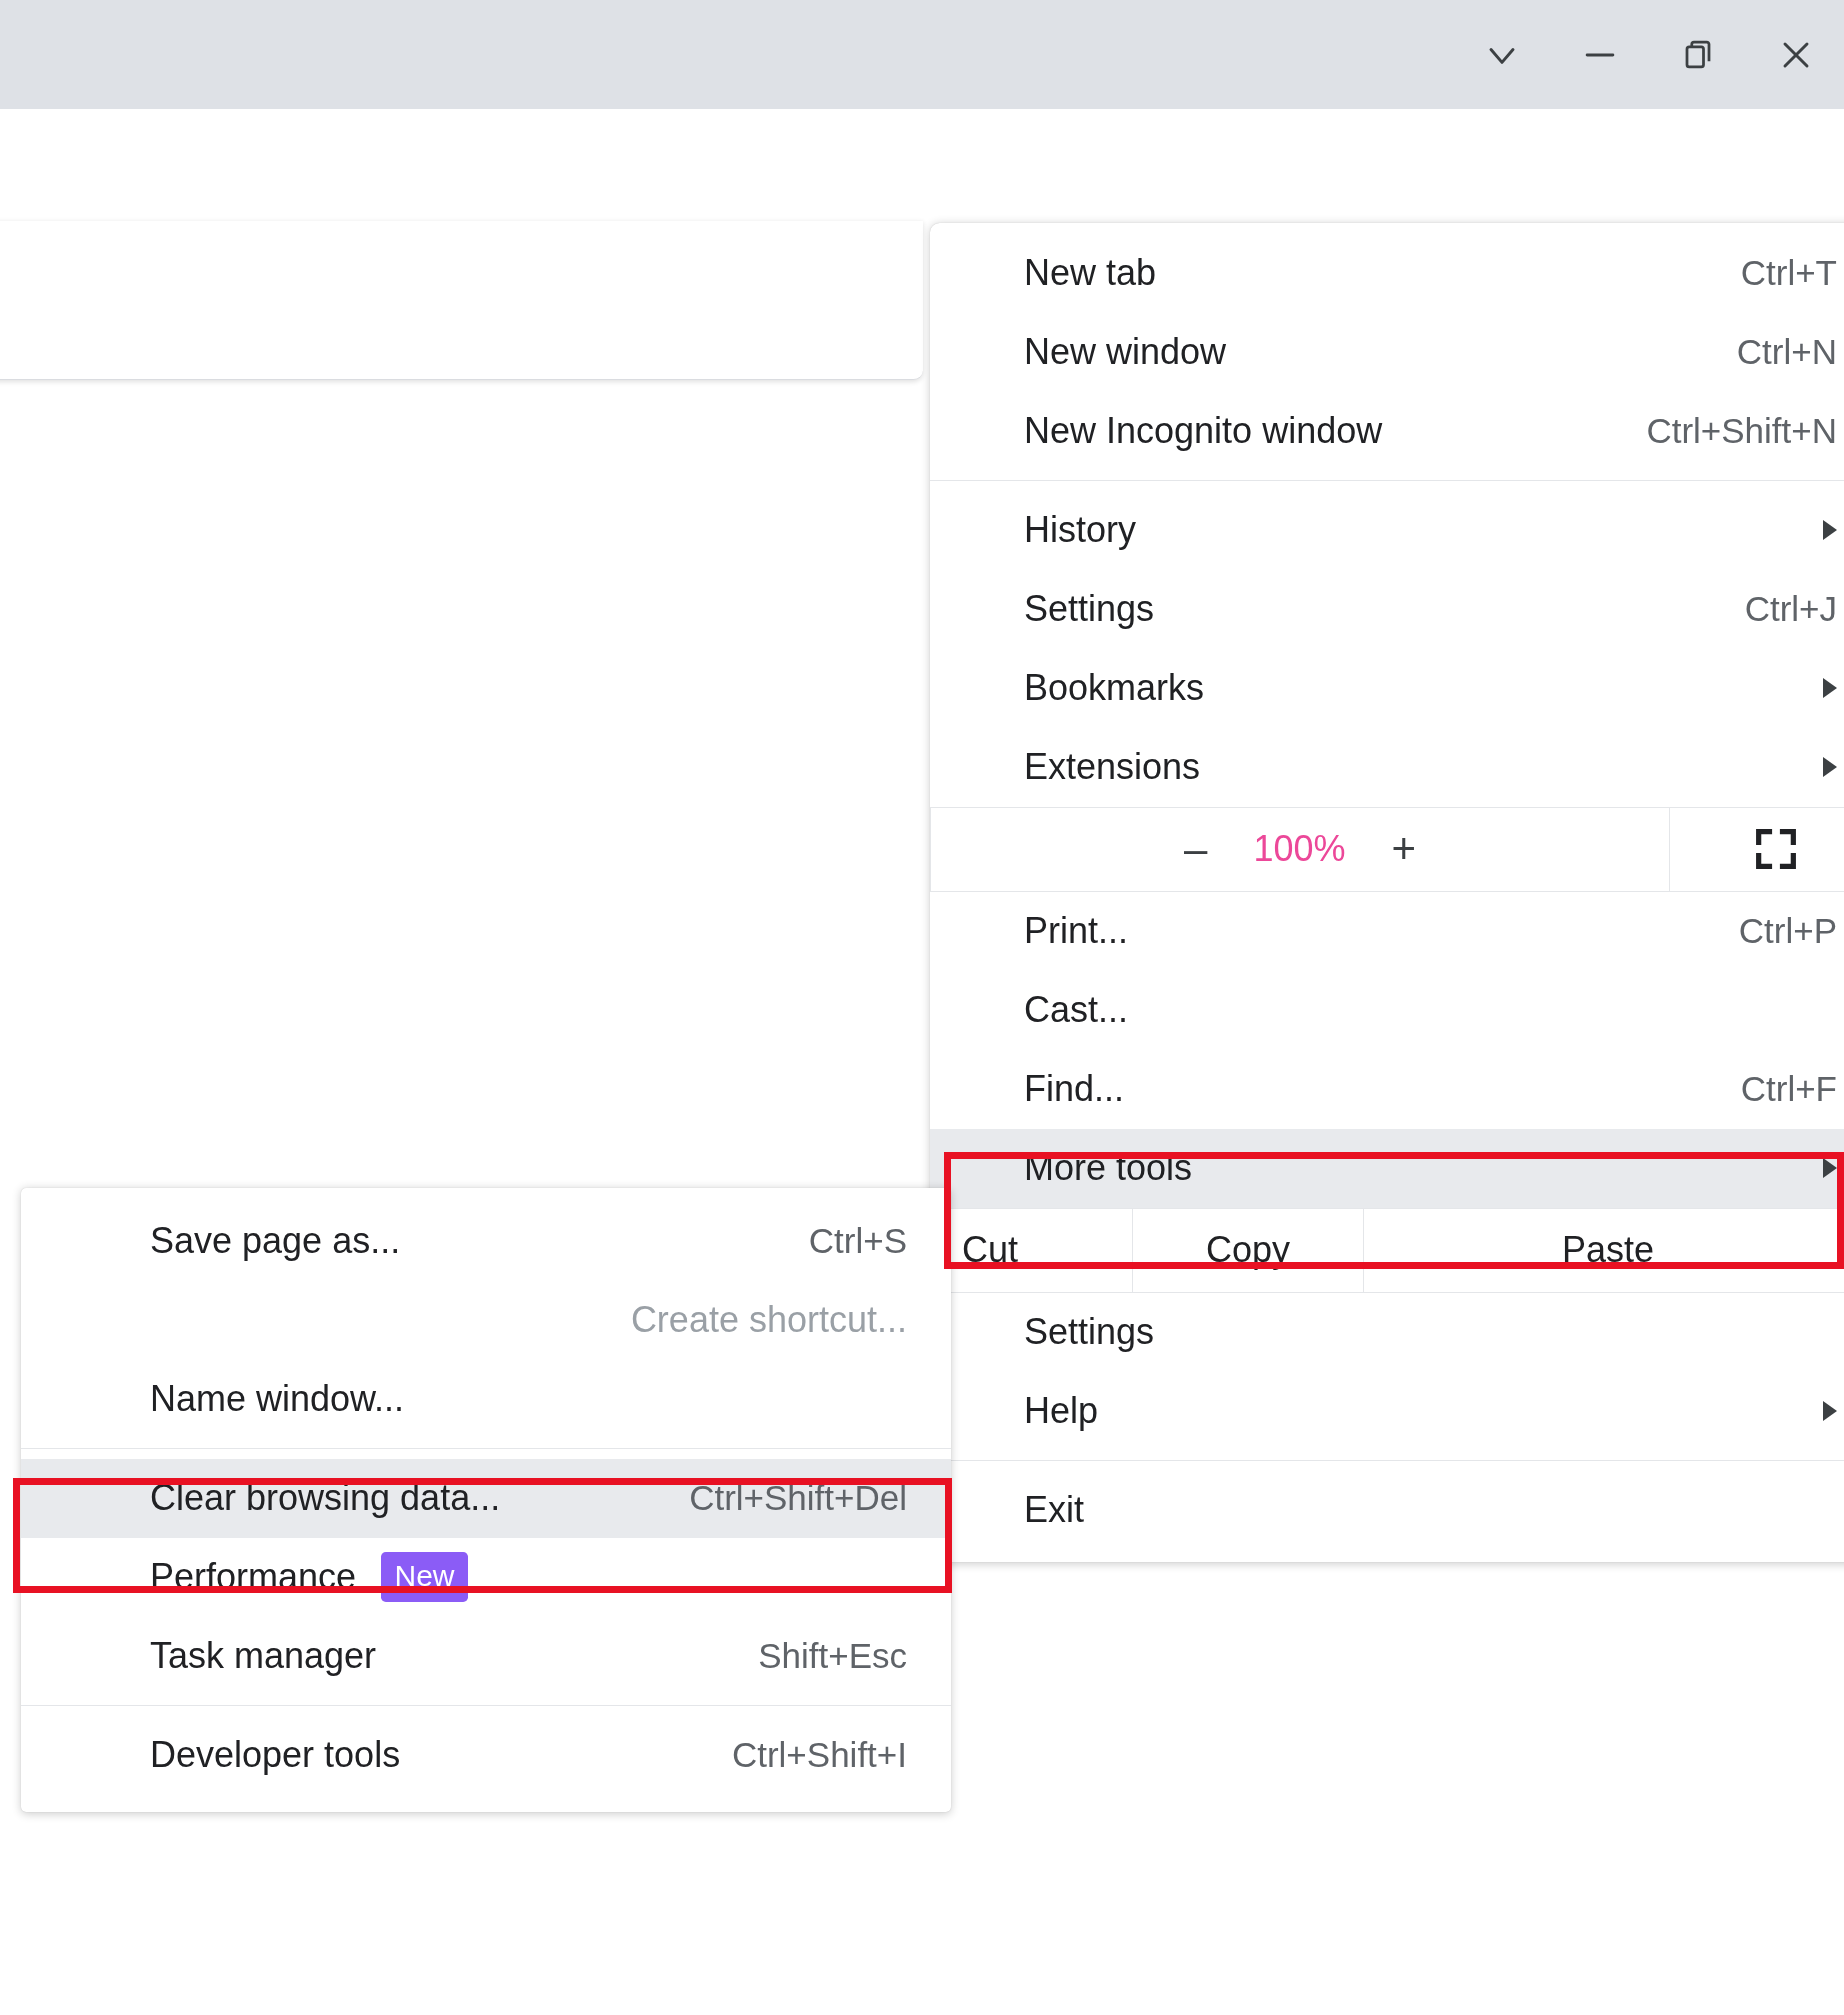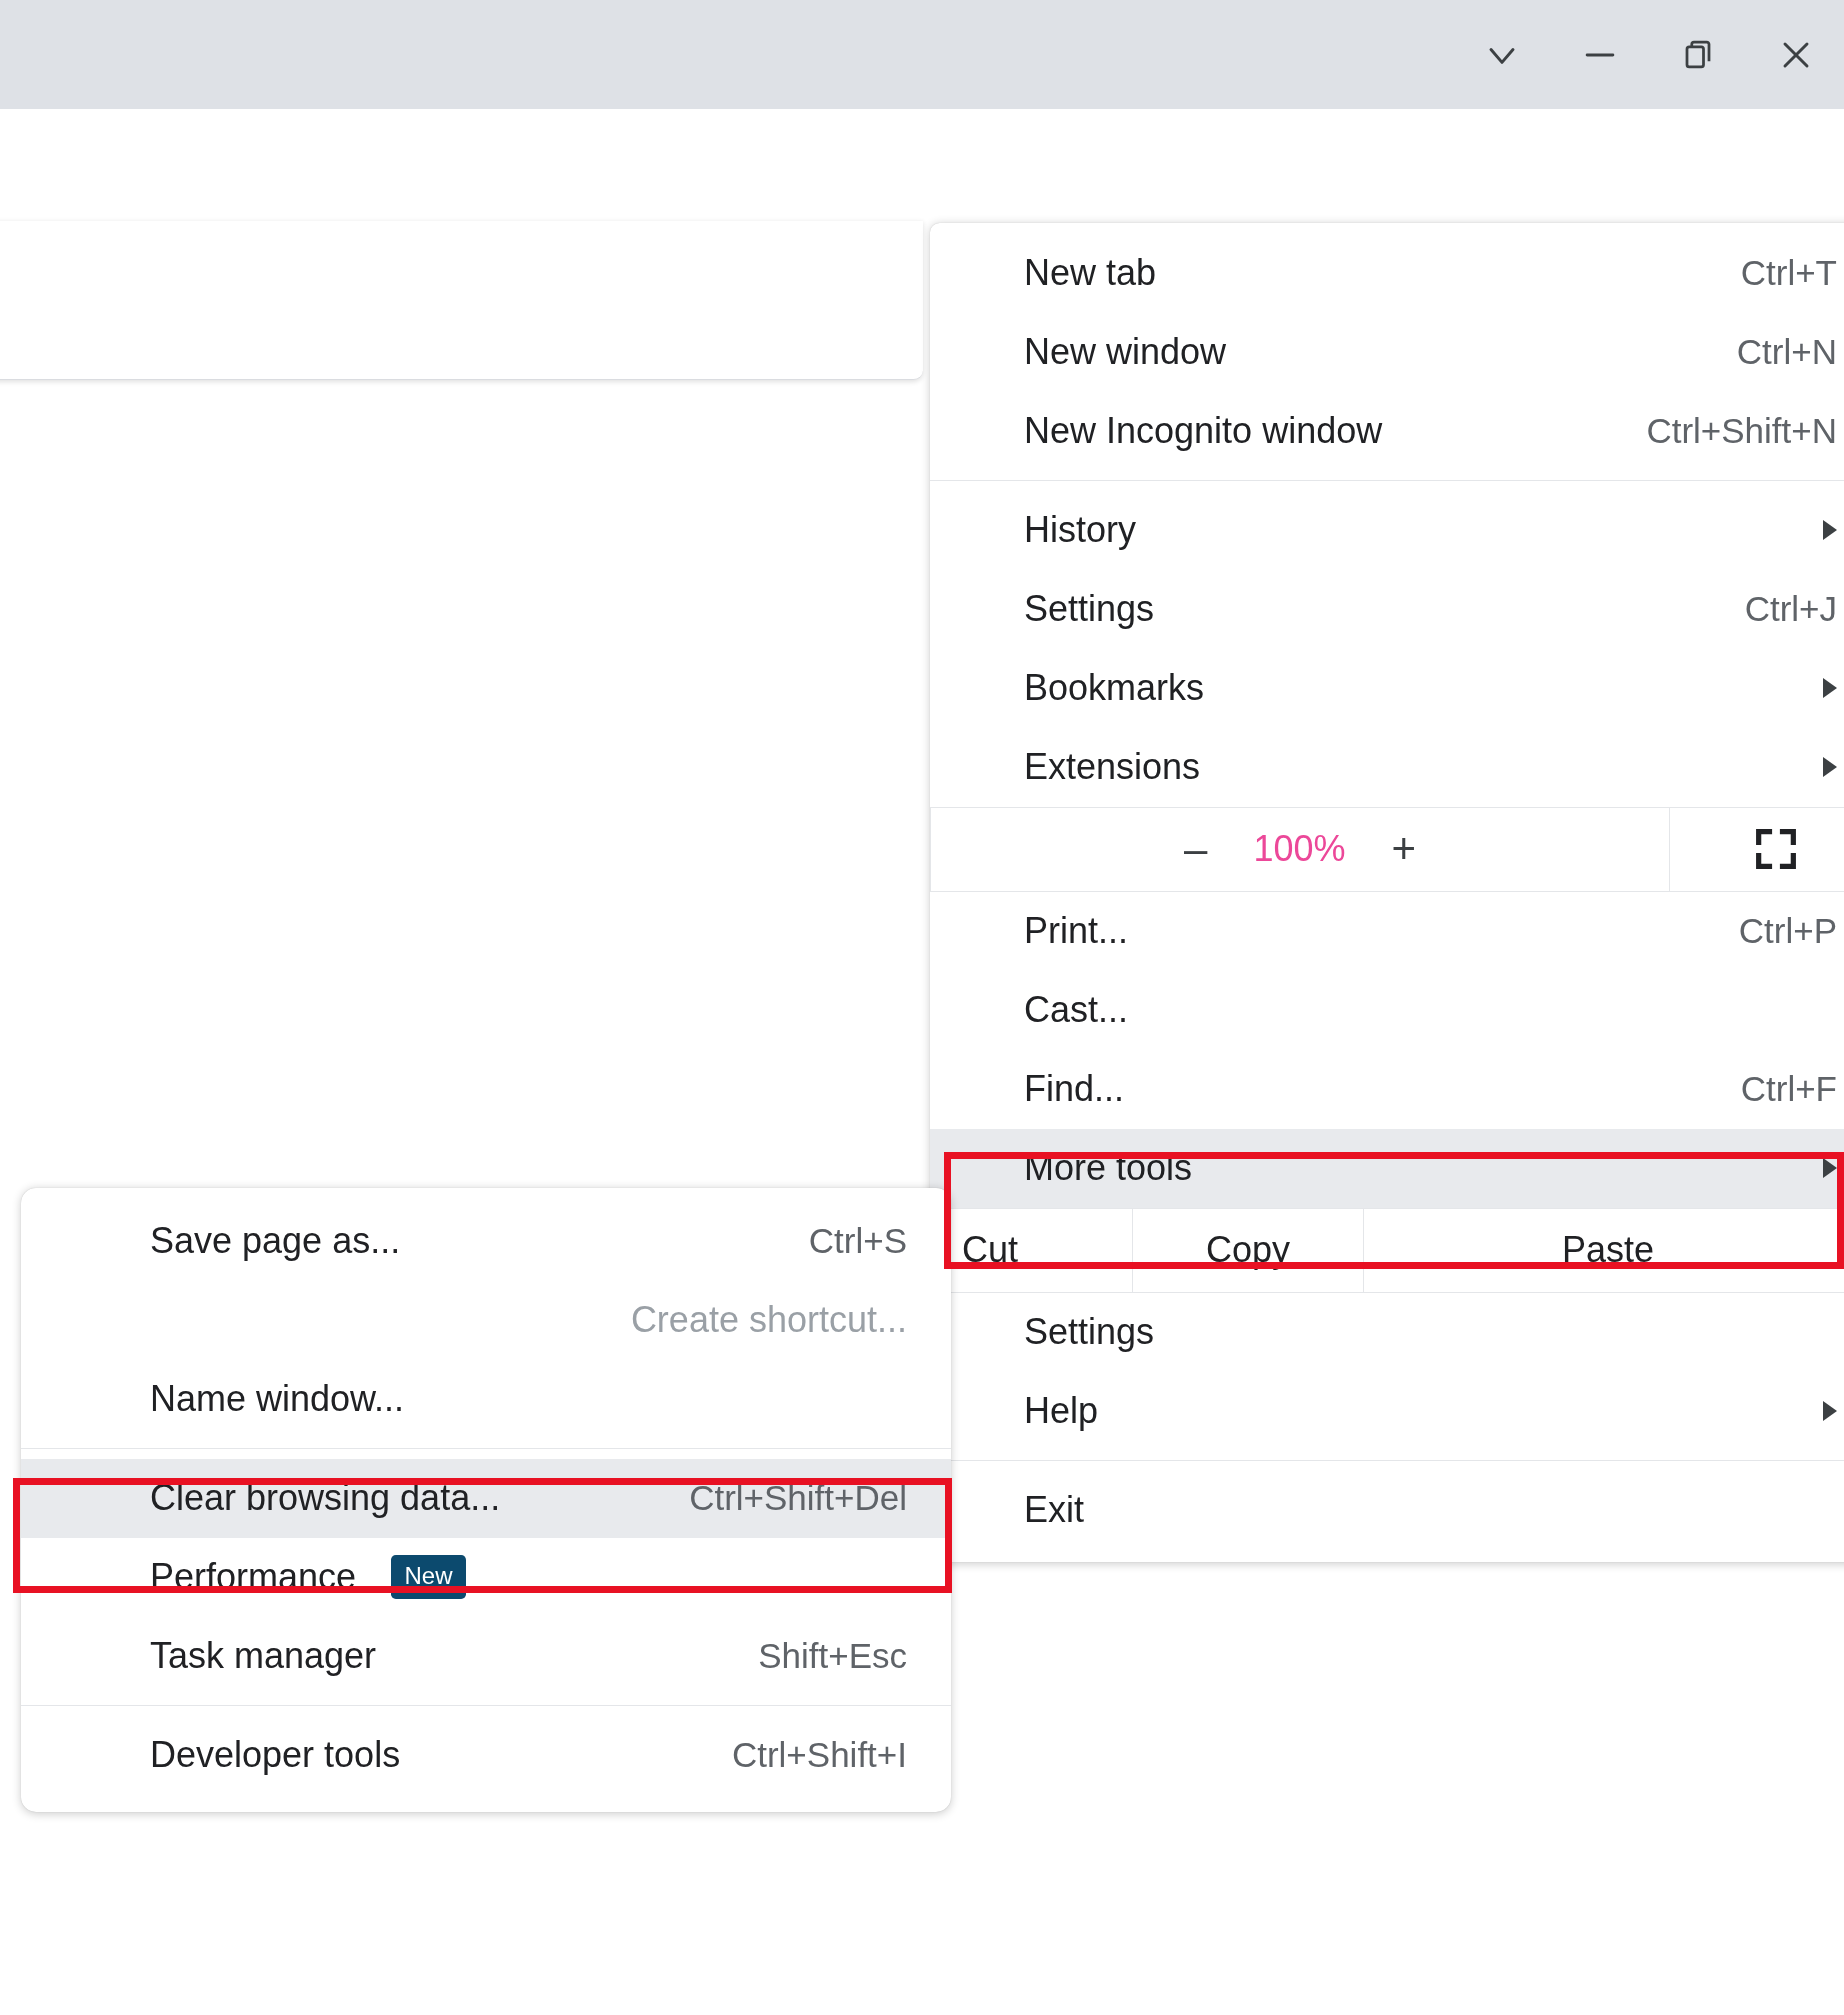--- a/index.html
+++ b/index.html
@@ -207,34 +207,34 @@
   .editrow .ecell.copy { width: 231px; }
   .editrow .ecell.paste { flex: 1; padding-right: 29px; }
 
   
   .submenu {
     position: absolute;
     left: 21px;
     top: 1188px;
     width: 930px;
     background: #ffffff;
-    border-radius: 15px;
+    border-radius: 5px;
     box-shadow: 0 1.9px 9.6px rgba(0,0,0,0.20), 0 0 1px rgba(0,0,0,0.22);
     padding: 13.4px 0 17.3px 0;
     z-index: 30;
   }
   .submenu .mi { padding: 0 44px 0 129px; height: 79px; }
   .submenu .mi.disabled { color: #9aa0a6; justify-content: flex-end; }
 
   .badge {
     display: inline-block;
-    margin-left: 35px;
-    background: #0c4a6e;
+    margin-left: 25px;
+    background: #8b5cf6;
     color: #ffffff;
-    font-size: 24px;
+    font-size: 30px;
     line-height: 1;
     padding: 8.6px 13.4px 10.6px 13.4px;
     border-radius: 4.8px;
   }
 
   
   .hl {
     position: absolute;
     border: 7.7px solid #e81123;
     z-index: 40;

